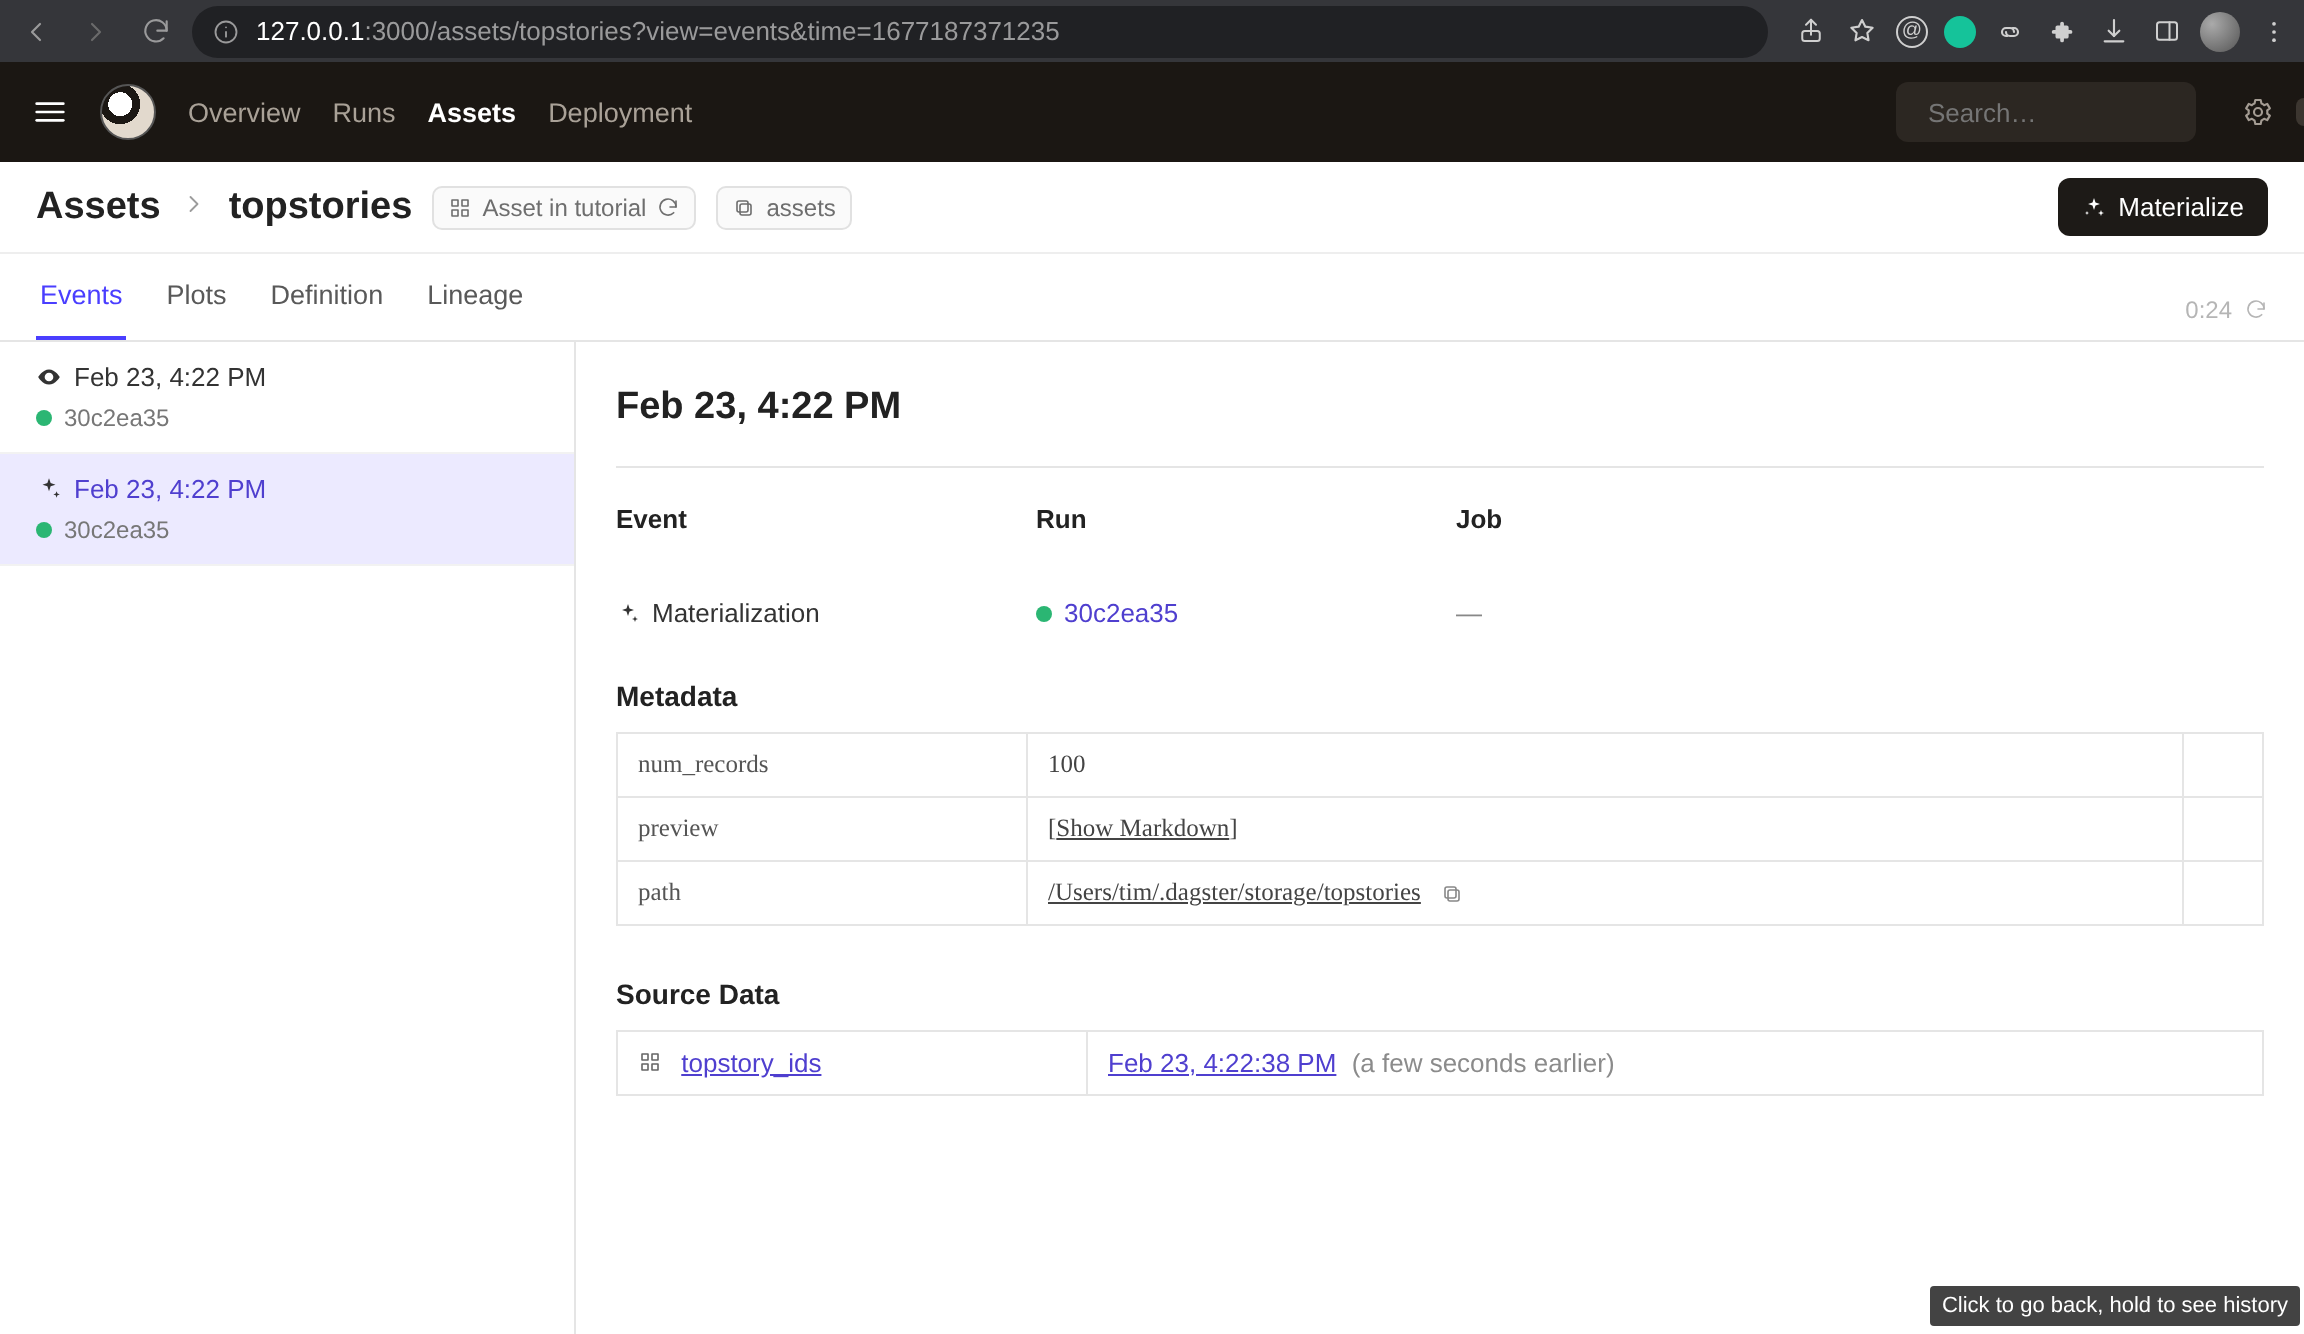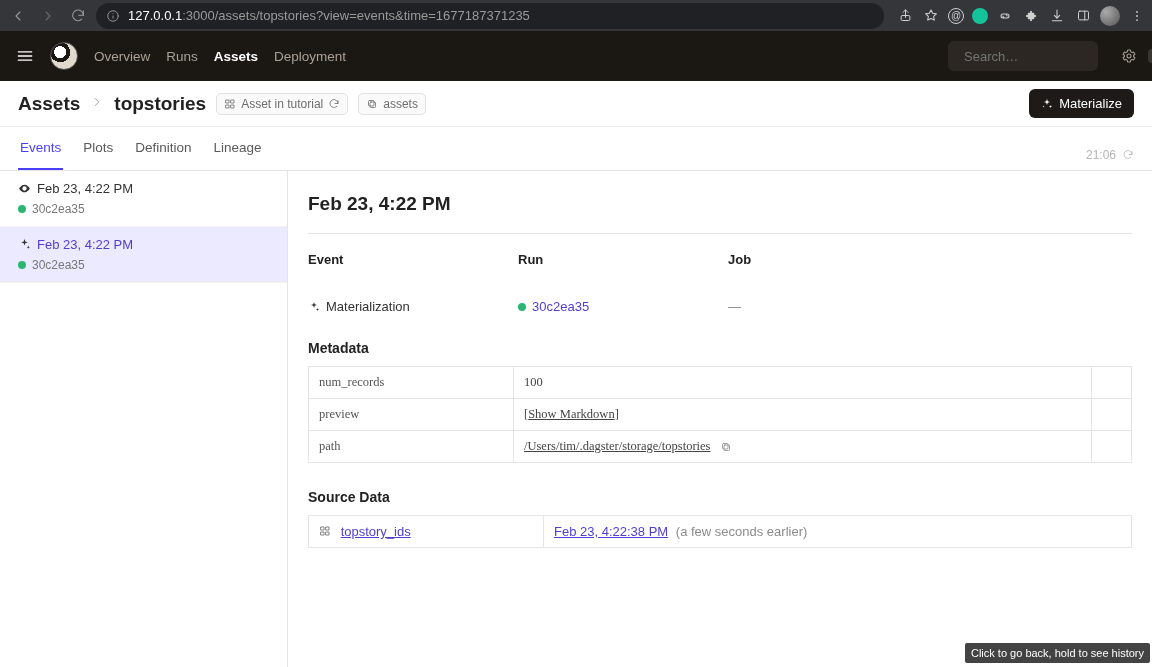--- a/index.html
+++ b/index.html
@@ -357,21 +357,21 @@
 </div>
 
 <div class="tabs-row">
   <div class="tabs">
     <div class="tab active">Events</div>
     <div class="tab">Plots</div>
     <div class="tab">Definition</div>
     <div class="tab">Lineage</div>
   </div>
   <div class="tabs-right">
-    <span>21:06</span>
+    <span>0:24</span>
     <svg class="stroke" viewBox="0 0 24 24">
         <path d="M20 11a8 8 0 1 0-2.3 5.7"></path>
         <polyline points="20 5 20 11 14 11"></polyline>
       </svg>
   </div>
 </div>
 
 <div class="body-split">
 
   <div class="events-sidebar">

